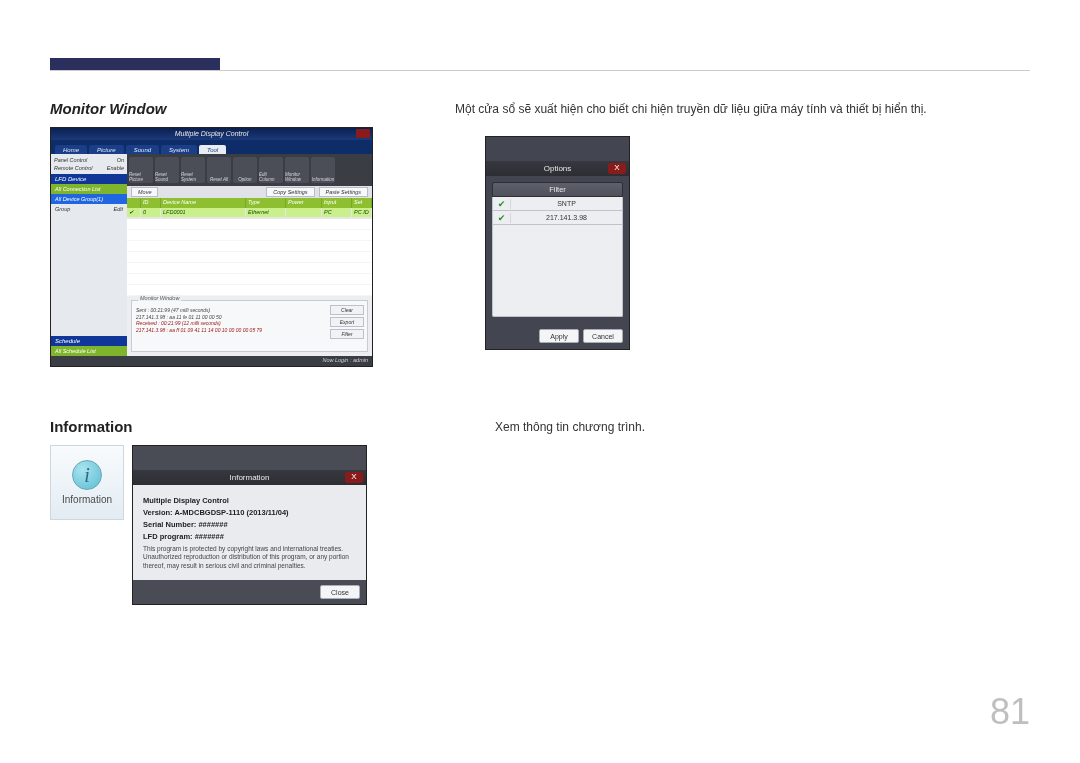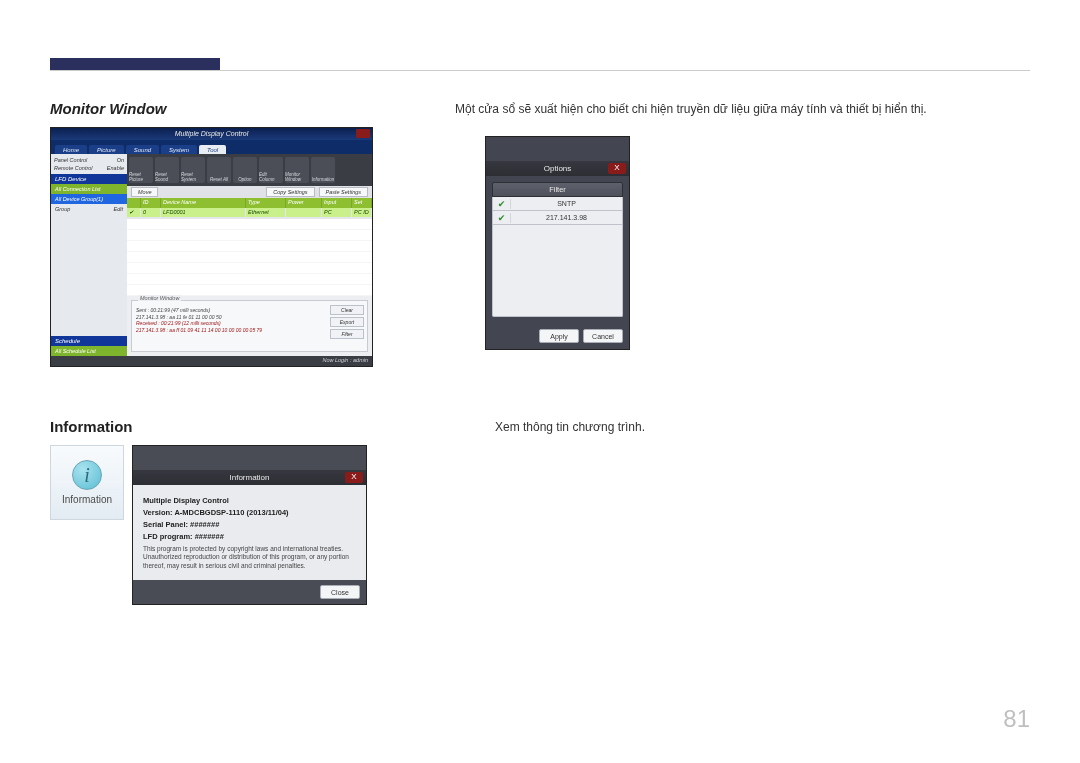--- a/index.html
+++ b/index.html
@@ -250,21 +250,21 @@
     width:235px; background:#4a4c55; border:1px solid #222;
   }
   .info-body { padding:8px 10px 10px; background:#e9ebef; color:#222;}
   .info-line { font-size:7px; margin:3px 0; }
   .info-line.b { font-weight:bold; font-size:7.5px;}
   .info-para { font-size:6.5px; color:#444; margin-top:4px; line-height:1.3;}
   .info-foot { display:flex; justify-content:flex-end; padding:5px 6px; background:#4a4c55;}
 
   .page-number {
     position:absolute; right:50px; bottom:30px;
-    font-size:24px; color:#bfbfbf; font-weight:300;
+    font-size:36px; color:#bfbfbf; font-weight:300;
   }
 </style>
 </head>
 <body>
 
 <div class="top-block"></div>
 <div class="top-rule"></div>
 
 <div class="col-left">
   <h2 class="section-heading">Monitor Window</h2>
@@ -395,21 +395,21 @@
       <div class="info-icon-label">Information</div>
     </div>
     <div class="info-dialog">
       <div class="dlg-titlebar">
         <span>Information</span>
         <div class="dlg-close">X</div>
       </div>
       <div class="info-body">
         <div class="info-line b">Multiple Display Control</div>
         <div class="info-line b">Version: A-MDCBGDSP-1110 (2013/11/04)</div>
-        <div class="info-line b">Serial Panel: #######</div>
+        <div class="info-line b">Serial Number: #######</div>
         <div class="info-line b">LFD program: #######</div>
         <div class="info-para">This program is protected by copyright laws and international treaties. Unauthorized reproduction or distribution of this program, or any portion thereof, may result in serious civil and criminal penalties.</div>
       </div>
       <div class="info-foot">
         <div class="dlg-btn">Close</div>
       </div>
     </div>
   </div>
 </div>
 

